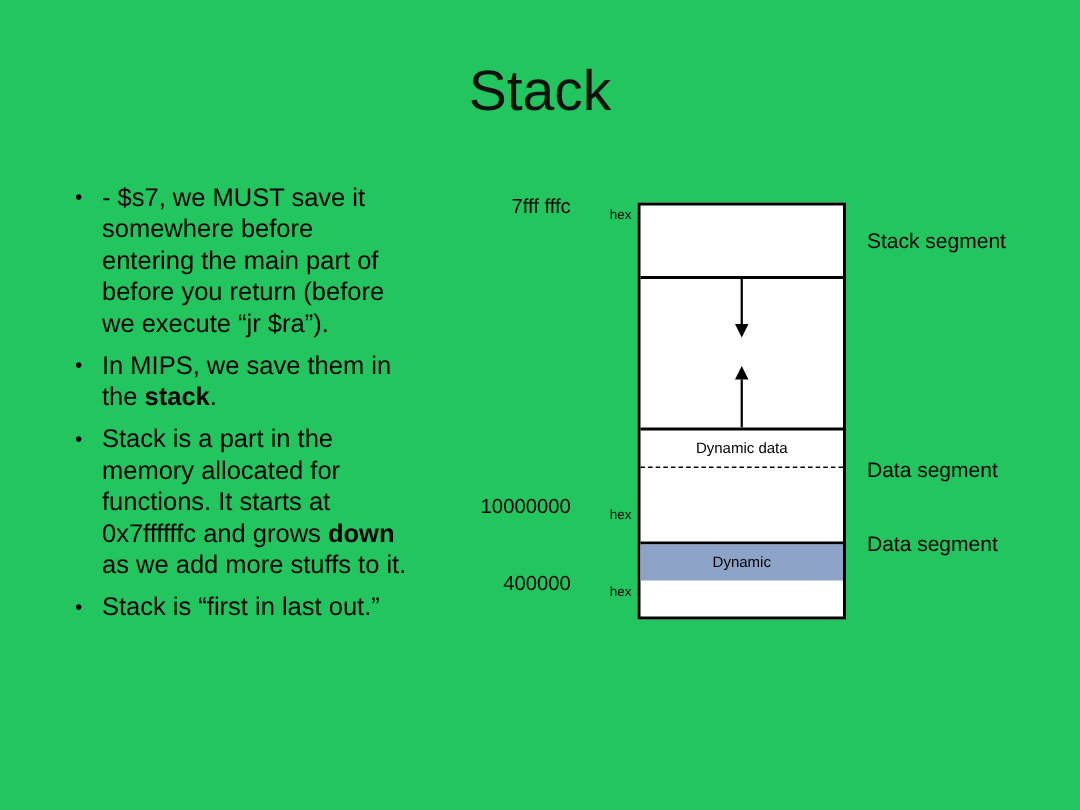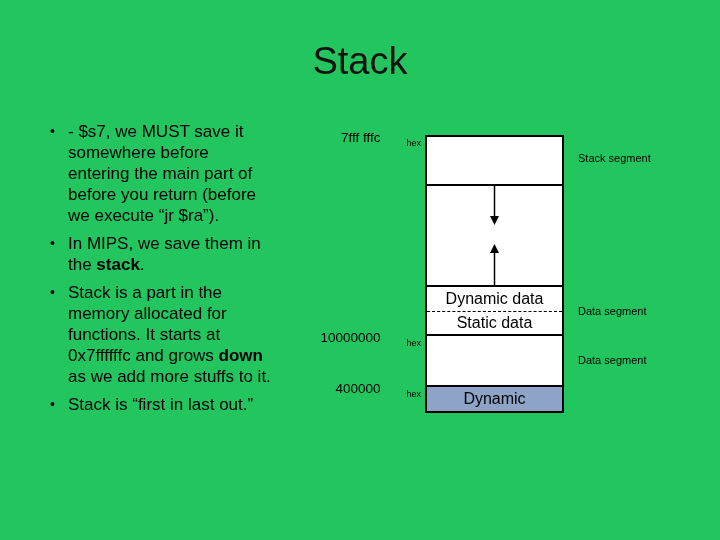--- a/index.html
+++ b/index.html
@@ -33,38 +33,38 @@
 
   
   .mem-box {
     position:absolute; left:425px; top:135px;
     width:139px; height:278px;
     border:2px solid #000; box-sizing:border-box;
     background:#fff;
   }
   .sec { box-sizing:border-box; border-bottom:2px solid #000; position:relative;
          display:flex; align-items:center; justify-content:center;
-         font-size:16px; }
+         font-size:10px; }
   .sec-stack    { height:49px; }
   .sec-arrows   { height:101px; }
   .sec-dynamic  { height:25px; border-bottom:1px dashed #000; }
   .sec-static   { height:24px; }
   .sec-text     { height:51px; }
   .sec-reserved { height:24px; border-bottom:none; }
 
   .addr {
     position:absolute; right:299px;
     font-size:13.5px; text-align:right; white-space:nowrap;
   }
   .addr sub { font-size:9px;margin-left:26px; }
   .addr-top { top:130px; }
   .addr-mid { top:330px; }
   .addr-bot { top:381px; }
 
-  .seg { position:absolute; left:578px; font-size:11px; white-space:nowrap; }
+  .seg { position:absolute; left:578px; font-size:14px; white-space:nowrap; }
   .seg-stack { top:152px; }
   .seg-data  { top:305px; }
   .seg-text  { top:354px; }
 </style>
 </head>
 <body>
 
 <div class="slide">
 
   <div class="title">Stack</div>
@@ -103,23 +103,20 @@
       <svg width="135" height="99" viewBox="0 0 135 99">
         <line x1="67.5" y1="0" x2="67.5" y2="30" stroke="#000" stroke-width="1.5"></line>
         <polygon points="63,30 72,30 67.5,39" fill="#000"></polygon>
         <polygon points="67.5,58 63,67 72,67" fill="#000"></polygon>
         <line x1="67.5" y1="67" x2="67.5" y2="99" stroke="#000" stroke-width="1.5"></line>
       </svg>
     </div>
     <div class="sec sec-dynamic">
       <span>Dynamic data</span>
     </div>
-    <div class="sec sec-static">
-      <span>Static data</span>
-    </div>
     <div class="sec sec-text"></div>
     <div class="sec sec-reserved" style="background: rgb(141, 163, 199);">
       <span>Dynamic</span>
     </div>
   </div>
 
   <div class="addr addr-top">
     <span>7fff fffc</span><sub>hex</sub>
   </div>
   <div class="addr addr-mid">

